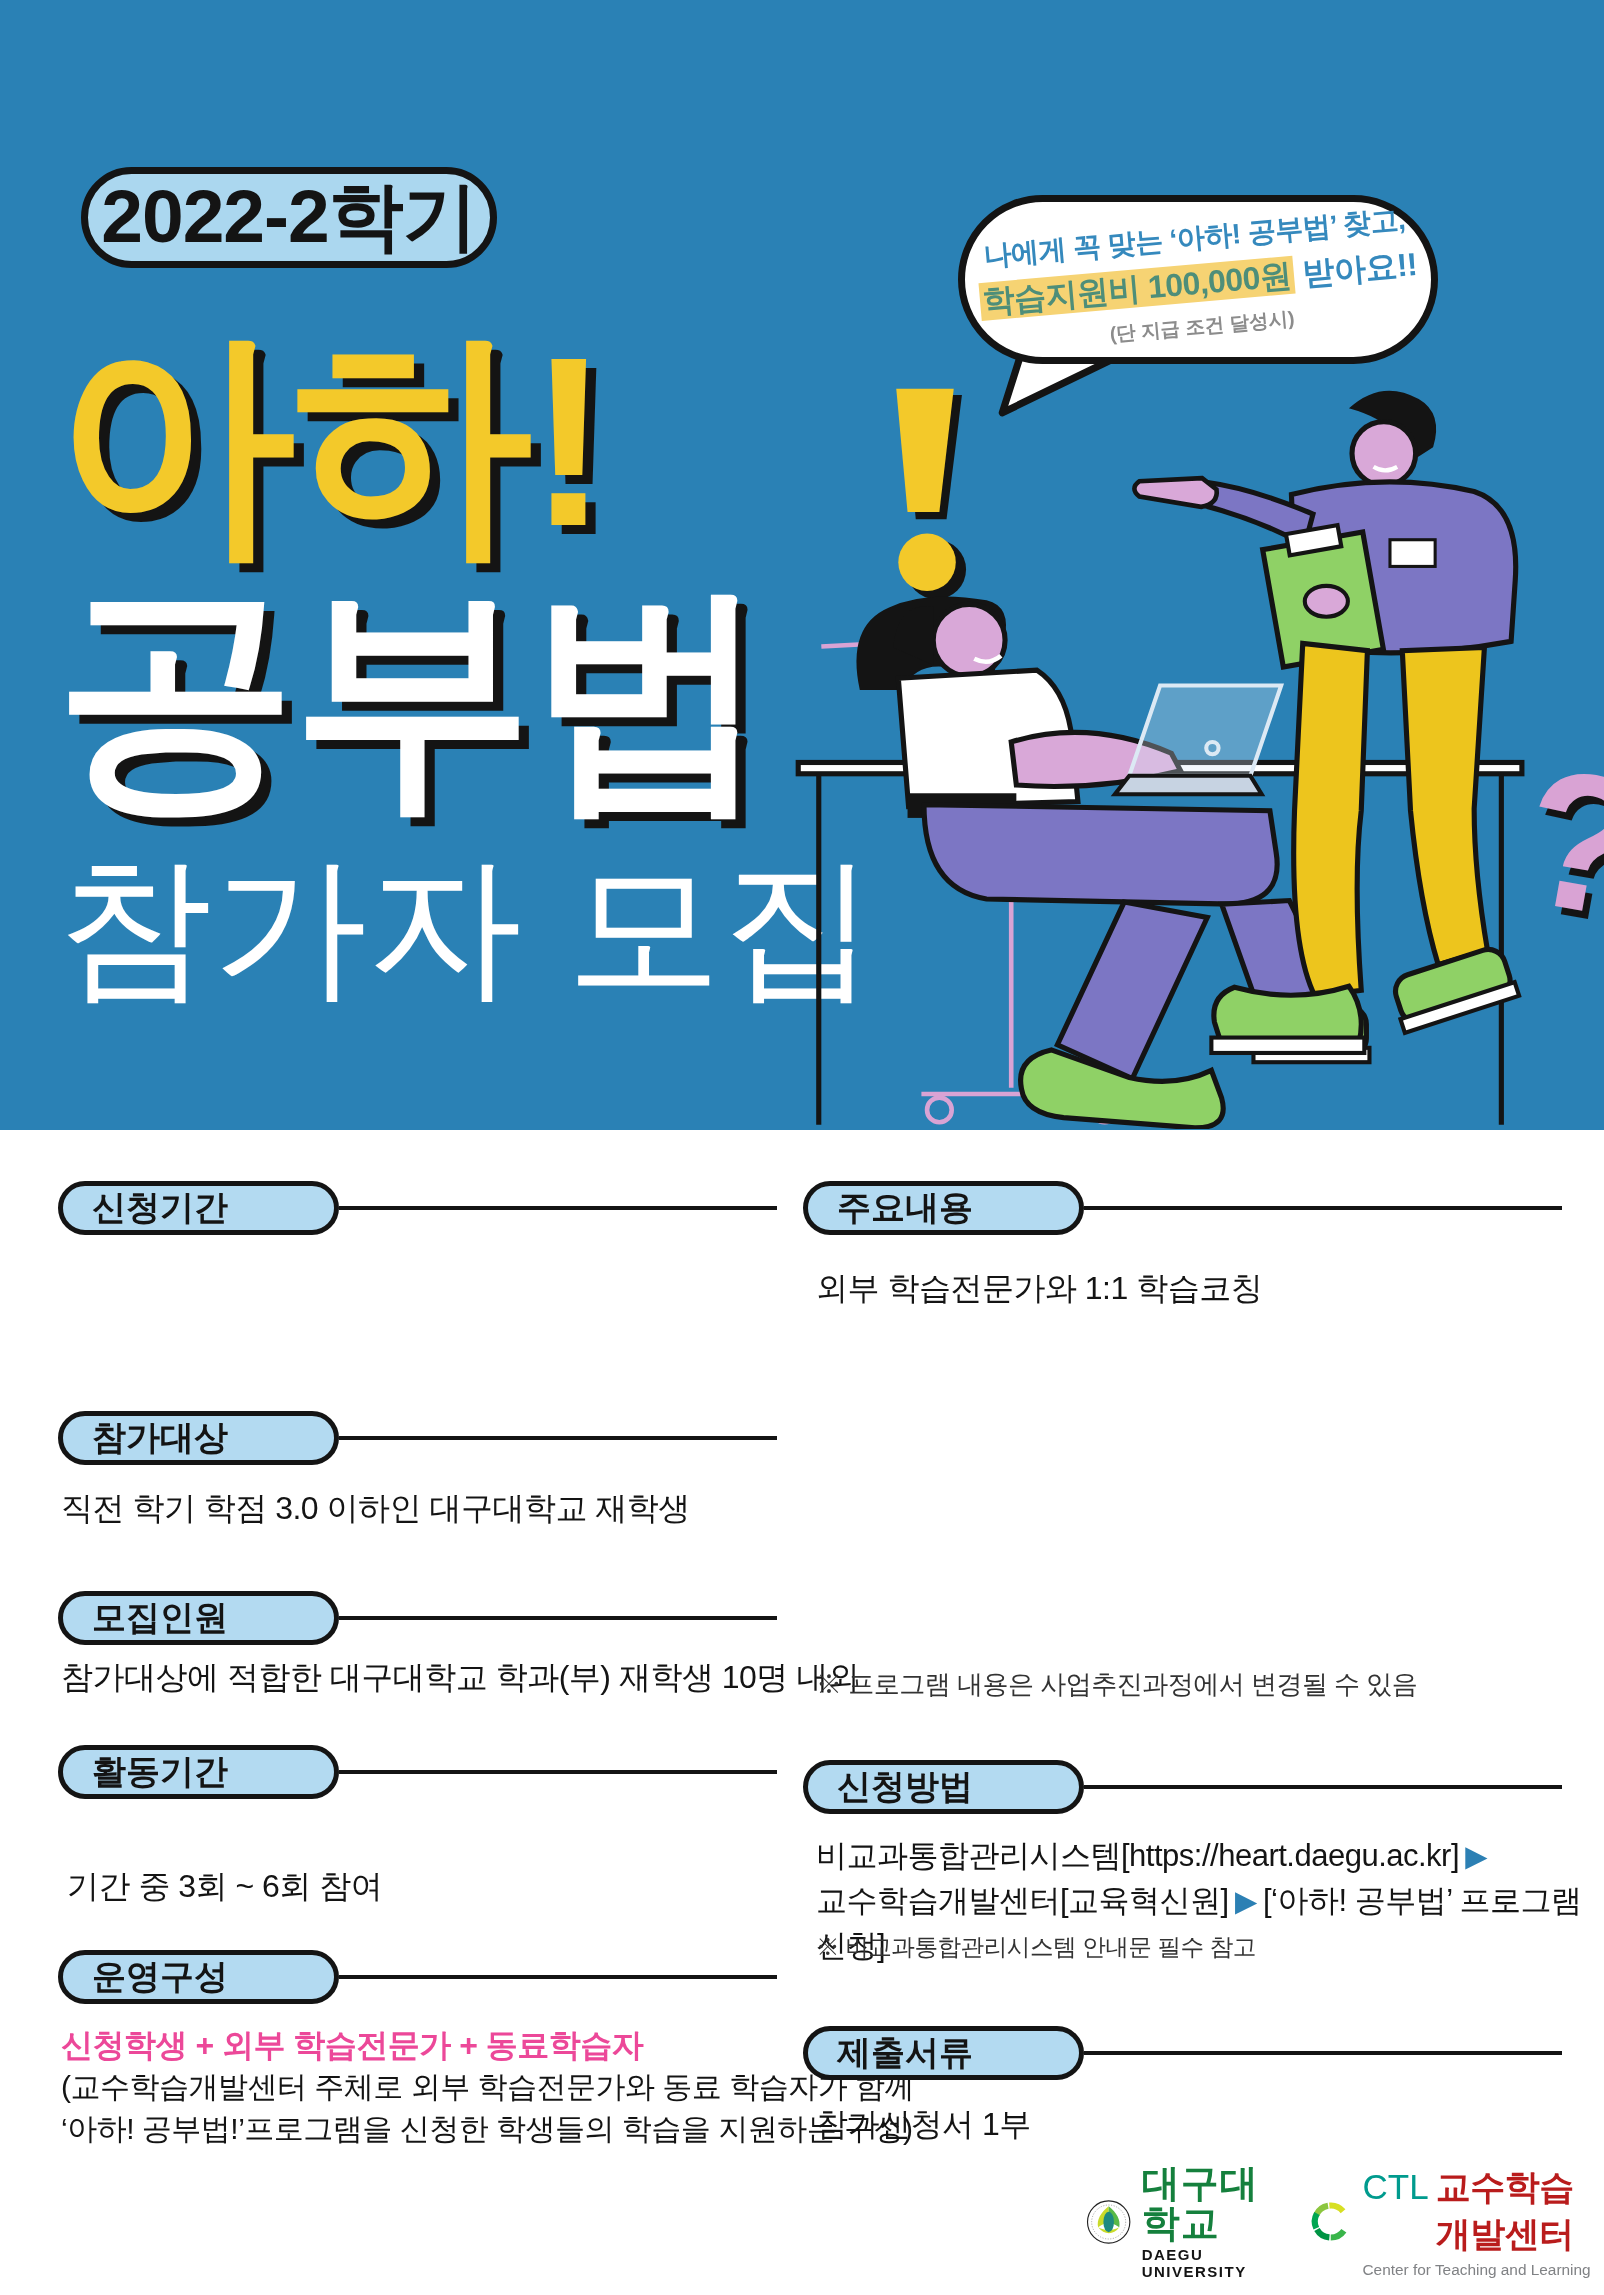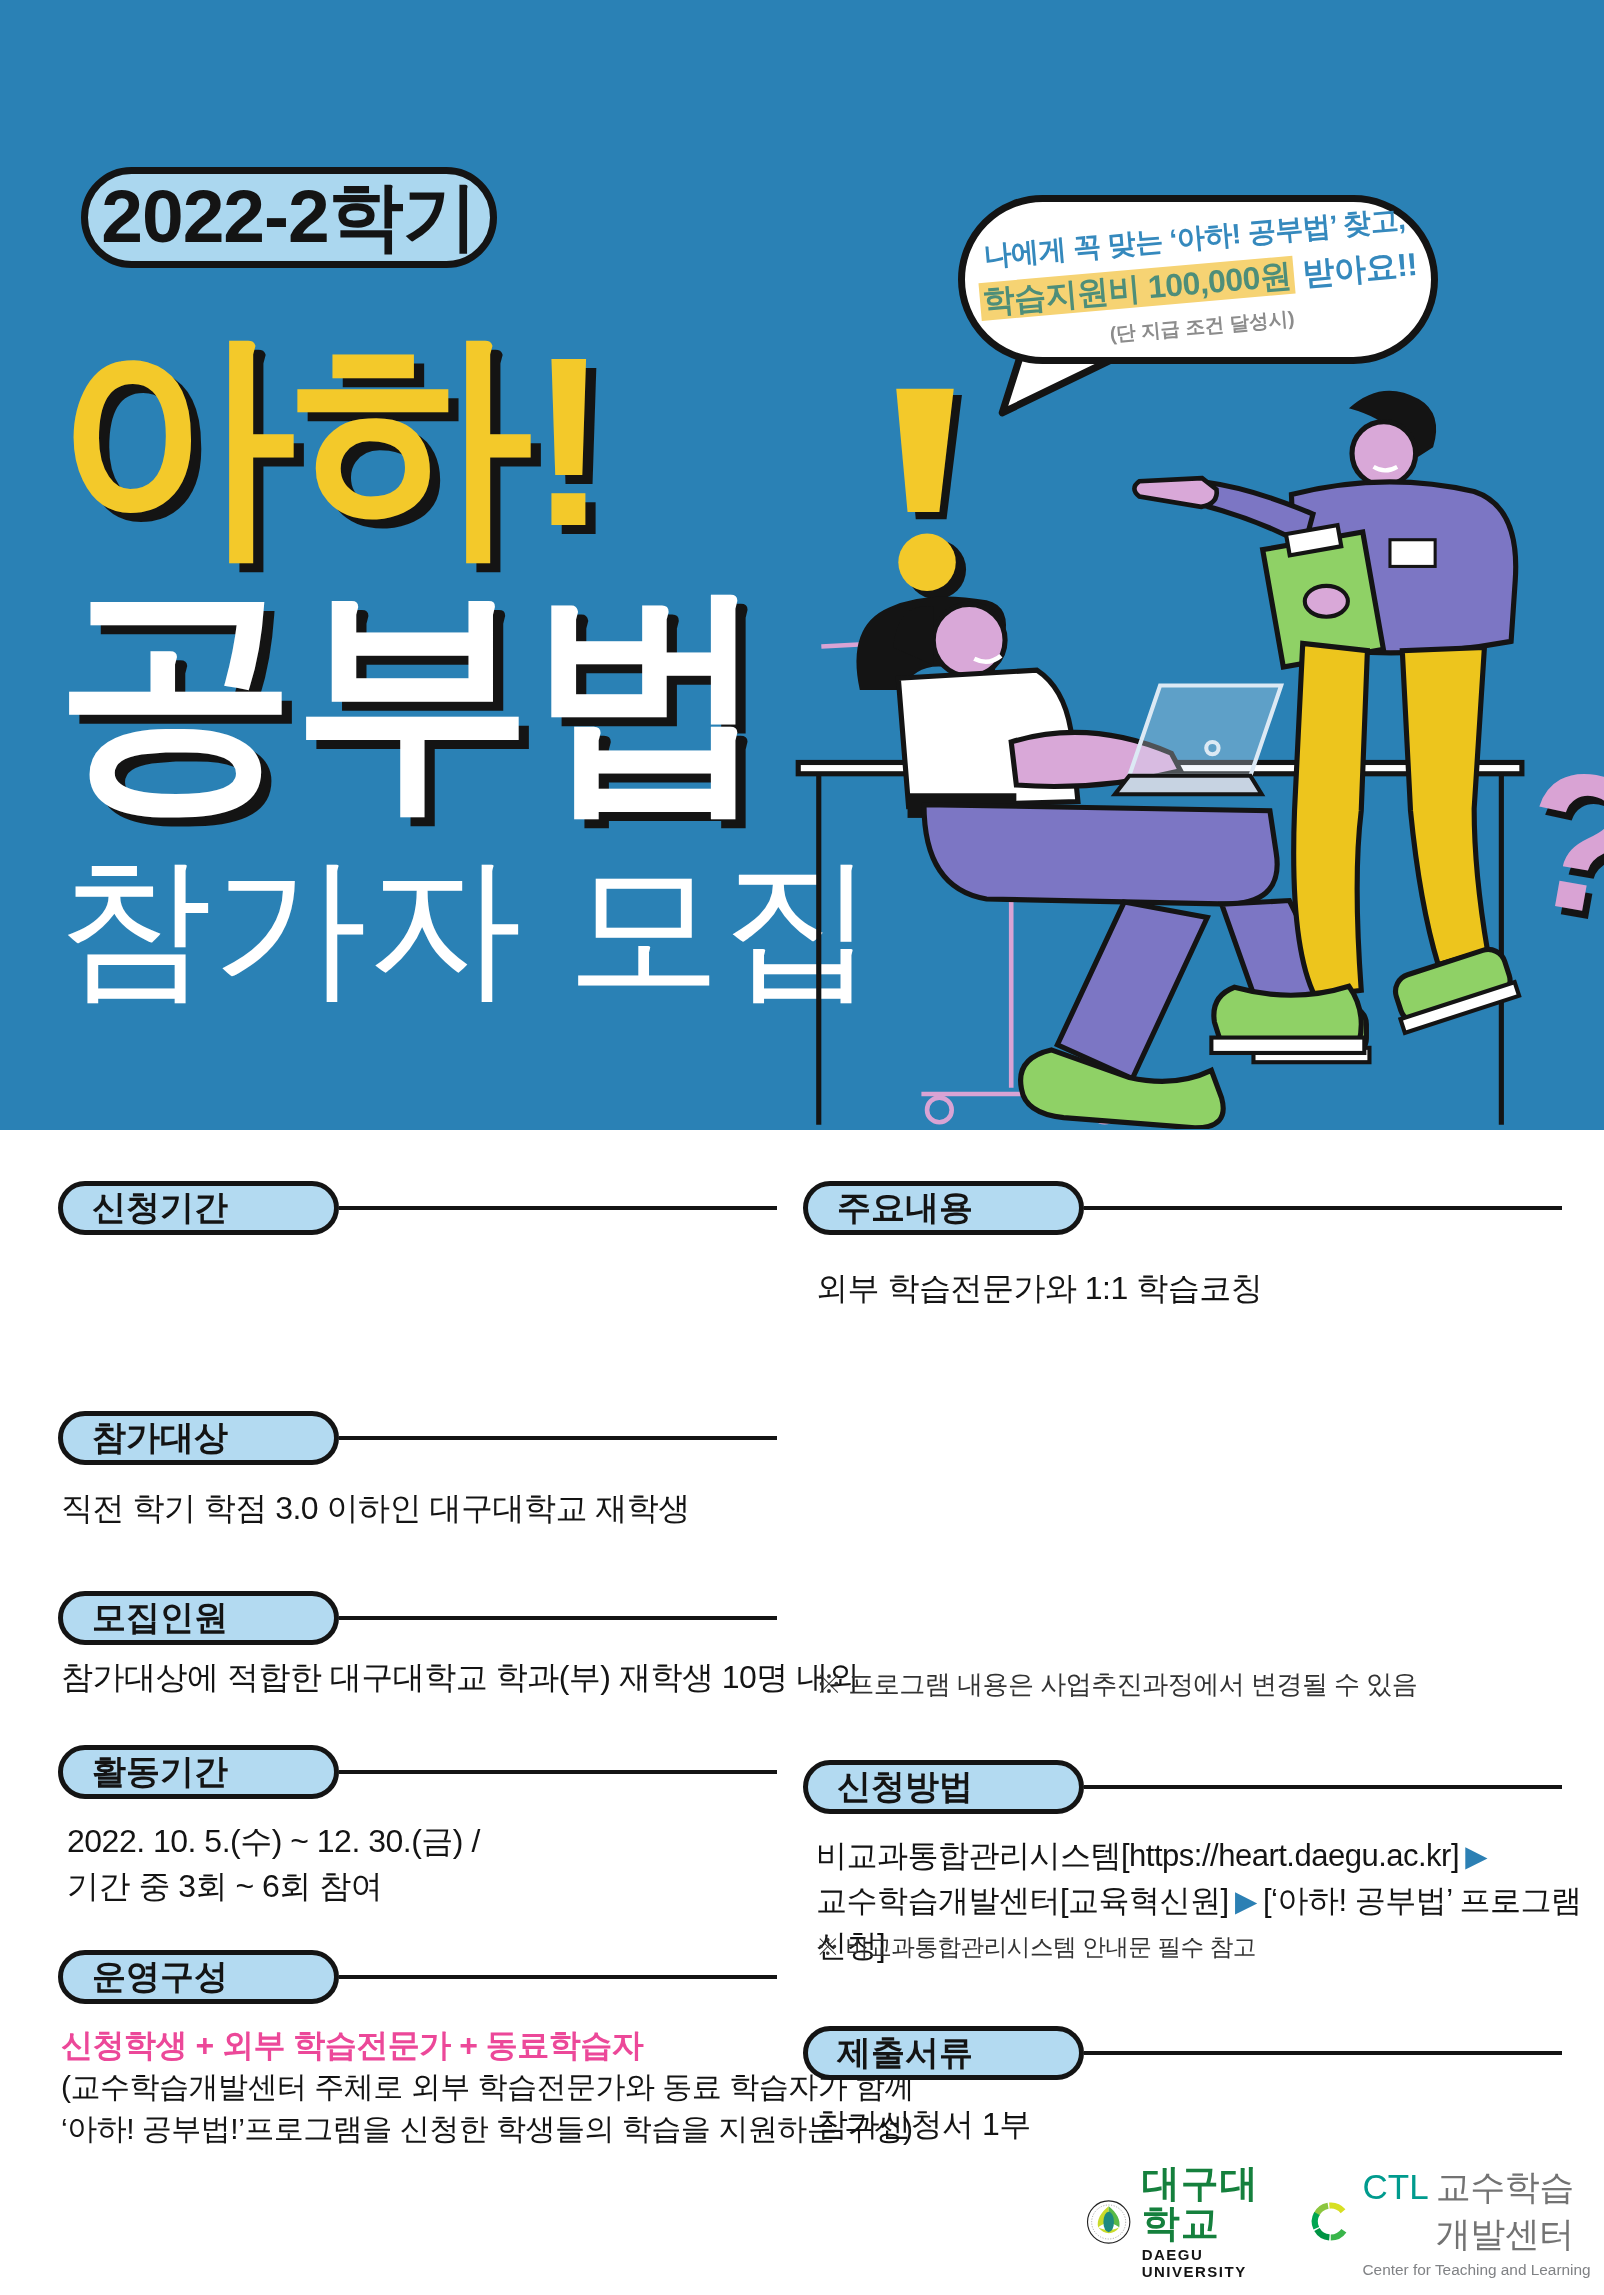--- a/index.html
+++ b/index.html
@@ -44,21 +44,21 @@
   .note{position:absolute;font-size:26px;color:#333333;letter-spacing:-0.5px;}
   .arrow{color:#2C80B4;font-size:29px;margin:0 6.2px;}
 
   
   .footer{position:absolute;left:1086px;top:2164px;display:flex;align-items:center;gap:33px;}
   .logo{display:flex;align-items:center;gap:10.3px;}
   .du-kr{font-size:38px;font-weight:700;color:#15803d;letter-spacing:1px;line-height:1.05;}
   .du-en{font-size:15px;font-weight:700;color:#141414;letter-spacing:1.5px;margin-top:2.1px;}
   .ctl-row{display:flex;align-items:baseline;gap:7.2px;}
   .ctl-abbr{font-size:35px;font-weight:400;color:#009B8E;}
-  .ctl-kr{font-size:35px;font-weight:400;color:#737373;letter-spacing:-0.5px;}
+  .ctl-kr{font-size:35px;font-weight:700;color:#b91c1c;letter-spacing:-0.5px;}
   .ctl-en{font-size:15.4px;color:#808285;margin-top:3.1px;}
 </style>
 </head>
 <body>
 
 <div class="poster">
 
   <div class="hero">
 
     <div class="badge">2022-2학기</div>
@@ -169,21 +169,20 @@
     <div class="secrow w-left" style="left:58px;top:461px;text-align:center;">
       <div class="pill">모집인원</div>
       <div class="rule"></div>
     </div>
     <div class="body-text" style="left:61px;top:524px;">참가대상에 적합한 대구대학교 학과(부) 재학생 10명 내외</div>
 
     <div class="secrow w-left" style="left:58px;top:615px;">
       <div class="pill">활동기간</div>
       <div class="rule"></div>
     </div>
-    <div class="body-text" style="left:67px;top:688px;">2022. 10. 5.(수) ~ 12. 30.(금) /</div>
     <div class="body-text" style="left:67px;top:733px;">기간 중 3회 ~ 6회 참여</div>
 
     <div class="secrow w-left" style="left:58px;top:820px;">
       <div class="pill">운영구성</div>
       <div class="rule"></div>
     </div>
     <div class="body-text hl-blue" style="left:61px;top:892px;">신청학생 + 외부 학습전문가 + 동료학습자</div>
     <div class="body-text" style="left:61px;top:935px;font-size:30px;">(교수학습개발센터 주체로 외부 학습전문가와 동료 학습자가 함께</div>
     <div class="body-text" style="left:61px;top:977px;font-size:30px;">‘아하! 공부법!’프로그램을 신청한 학생들의 학습을 지원하는 구성)</div>
 

